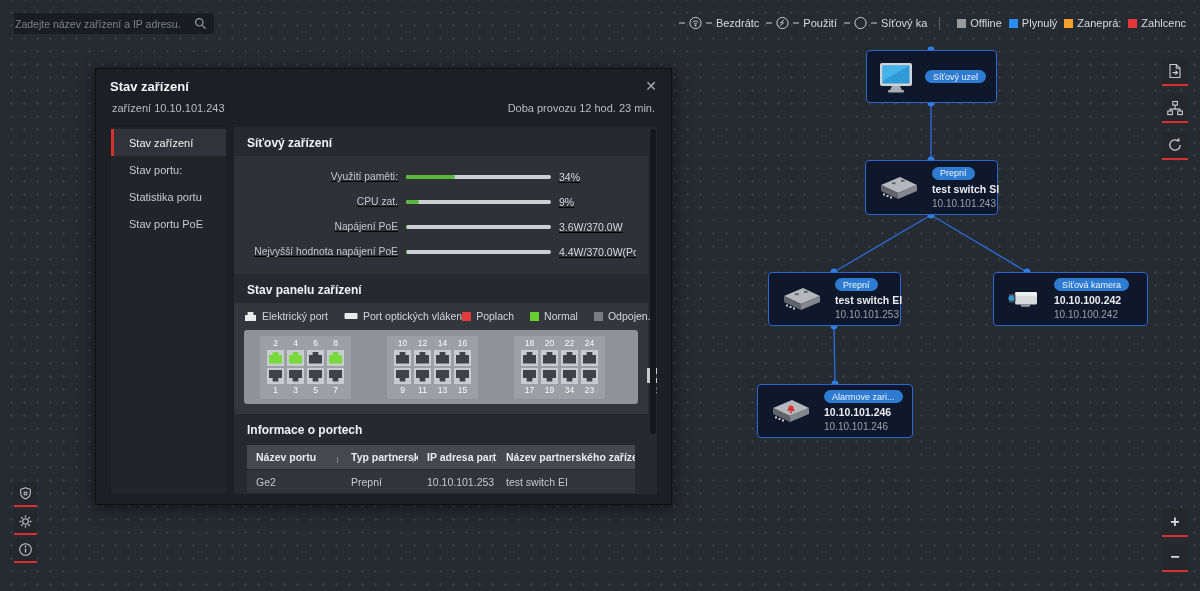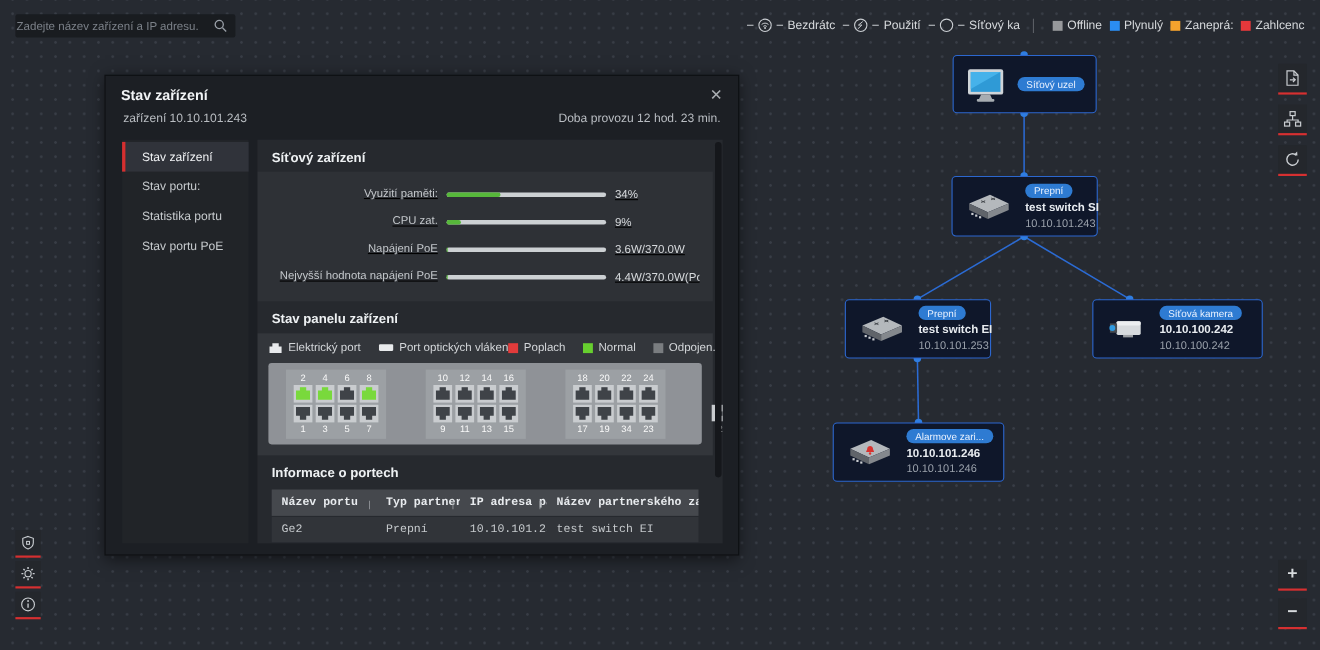--- a/index.html
+++ b/index.html
@@ -85,21 +85,21 @@
   .port.down i{clip-path:polygon(0 0,100% 0,100% 70%,72% 70%,72% 100%,28% 100%,28% 70%,0 70%);}
   .port.normal i{background:#79d93c;}
   .sfp-wrap{display:flex;gap:14px;margin-left:6px;align-self:flex-end;margin-bottom:9px;}
   .sfp-block{display:flex;flex-direction:column;align-items:center;gap:3px;}
   .sfp{width:20px;height:15px;background:#c9cccf;position:relative;}
   .sfp i{position:absolute;left:4px;right:4px;top:5.5px;height:4px;background:#3f4348;display:block;}
 
   .tbl{margin:2px 13px 0;font-size:10.5px;}
   .tbl-head{display:flex;background:#45484d;color:#e8ebee;font-weight:bold;height:24px;align-items:center;}
   .tbl-row{display:flex;background:#313439;color:#c6cacd;height:23px;align-items:center;margin-top:1px;}
-  .cell{padding-left:9px;box-sizing:border-box;white-space:nowrap;overflow:hidden;position:relative;font-family:Liberation Mono, monospace;}
+  .cell{padding-left:9px;box-sizing:border-box;white-space:nowrap;overflow:hidden;position:relative;}
   .c0{width:95px;} .c1{width:76px;} .c2{width:79px;} .c3{flex:1;}
   .cell .sep{position:absolute;right:3px;top:4px;color:#8d9196;font-weight:normal;}
 </style>
 </head>
 <body>
 
 <svg id="topo-links" width="1200" height="591">
     <line x1="931" y1="103" x2="931" y2="160" stroke="#2b6bd4" stroke-width="1.4"></line>
     <line x1="931" y1="215" x2="834" y2="272" stroke="#2b6bd4" stroke-width="1.4"></line>
     <line x1="931" y1="215" x2="1027" y2="272" stroke="#2b6bd4" stroke-width="1.4"></line>

